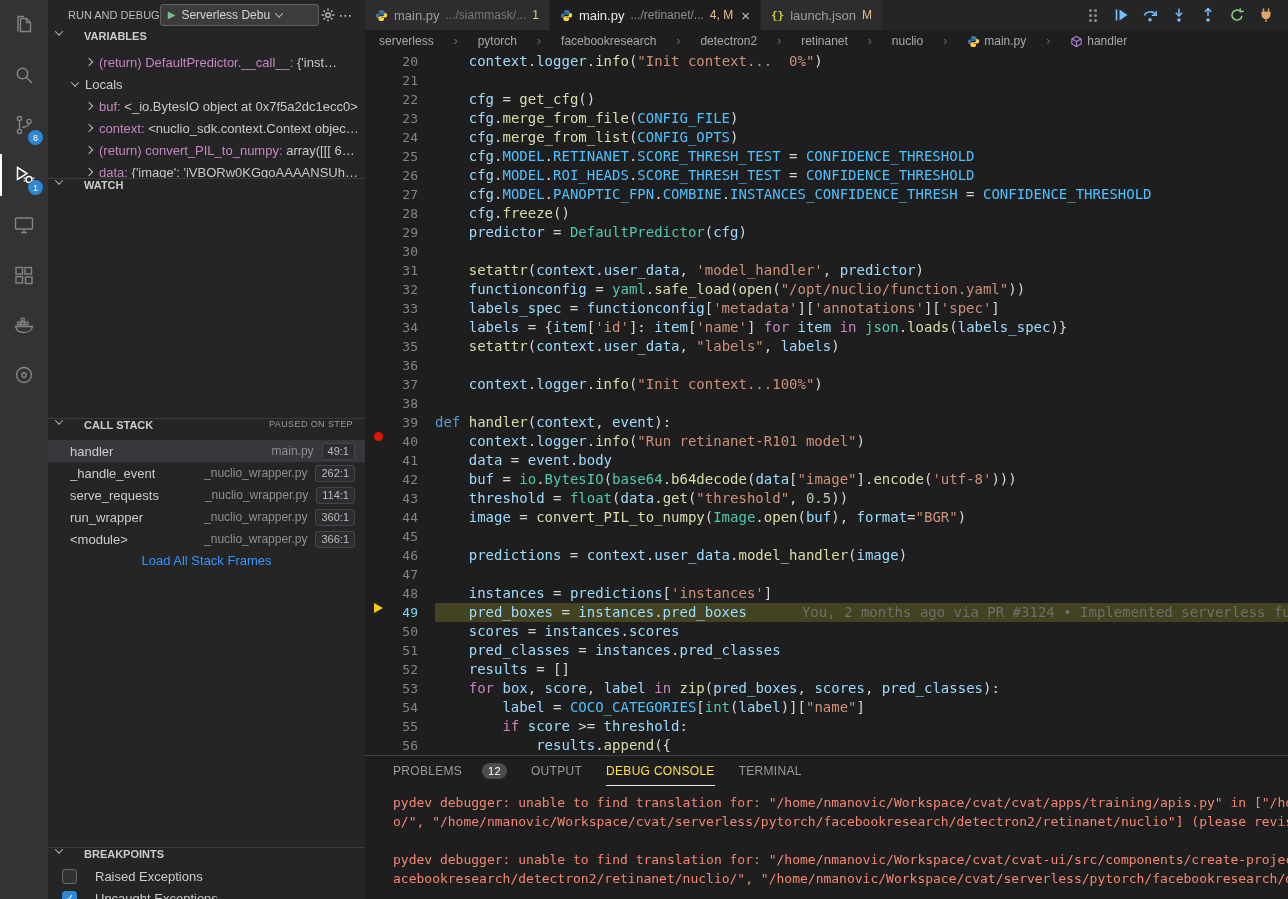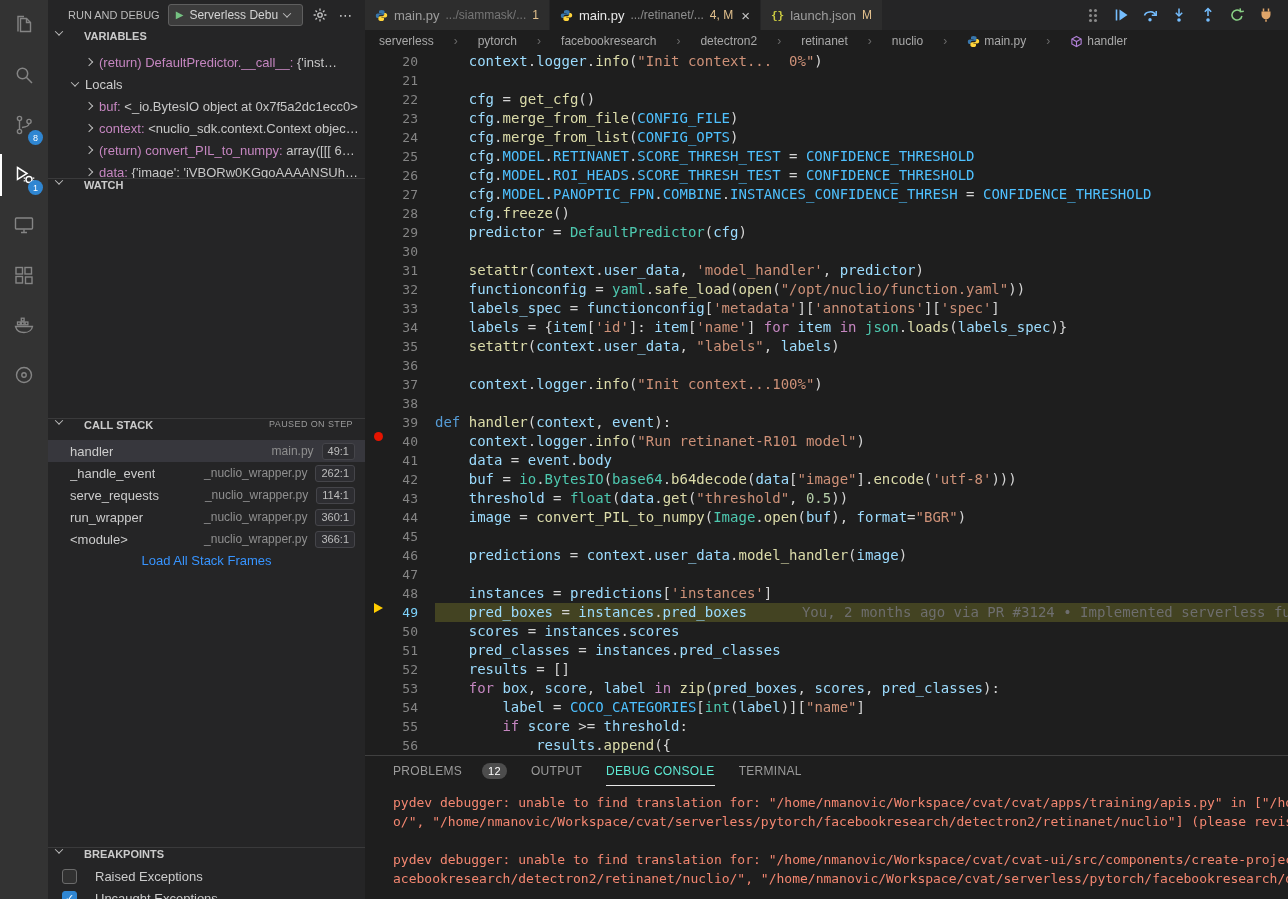--- a/index.html
+++ b/index.html
@@ -10,21 +10,21 @@
   
   .activitybar{position:absolute;left:0;top:0;width:48px;height:100%;background:#333333;z-index:4}
   .ab-item{position:relative;height:50px;display:flex;align-items:center;justify-content:center;cursor:pointer}
   .ab-item.active::before{content:"";position:absolute;left:0;top:4px;bottom:4px;width:2px;background:#ffffff}
   .ab-icon{width:24px;height:24px;color:#858585;display:flex;align-items:center;justify-content:center}
   .ab-item.active .ab-icon{color:#ffffff}
   .ab-badge{position:absolute;right:5px;bottom:5px;background:#2f86d2;color:#fff;font-size:9px;min-width:15px;height:15px;border-radius:8px;display:flex;align-items:center;justify-content:center;padding:0 3px}
 
   
   .sidebar{position:absolute;left:48px;top:0;width:317px;height:100%;background:#252526;font-size:13px;overflow:hidden}
-  .side-titlebar{position:absolute;top:0;left:0;right:0;height:30px;display:flex;align-items:center;padding:0 10px 0 20px;gap:8px}
+  .side-titlebar{position:absolute;top:0;left:0;right:0;height:30px;display:flex;align-items:center;padding:0 10px 0 20px;}
   .side-title{font-size:11px;color:#bcbcbc;white-space:nowrap}
   .launch-config{display:flex;align-items:center;gap:6px;background:#3c3c3c;border:1px solid #5f5f5f;border-radius:3px;height:22px;padding:0 7px;font-size:12px;color:#d4d4d4;flex:1;min-width:0;cursor:pointer}
   .launch-config .lbl{overflow:hidden;text-overflow:ellipsis;white-space:nowrap}
   .play-glyph{color:#75c282;font-size:10px;line-height:1}
   .icon-btn{width:18px;height:18px;display:flex;align-items:center;justify-content:center;color:#c5c5c5;cursor:pointer;flex:none}
   .kebab{font-size:14px;letter-spacing:1px;color:#c5c5c5}
 
   .chev{display:inline-block;width:6px;height:6px;border-right:1.4px solid #bcbcbc;border-bottom:1.4px solid #bcbcbc;flex:none}
   .chev.down{transform:rotate(45deg) translate(-1px,-1px)}
   .chev.right{transform:rotate(-45deg)}
@@ -89,21 +89,21 @@
 
   .debug-toolbar{position:absolute;top:2px;right:6px;display:flex;align-items:center;gap:9px;height:26px;padding:0 6px;background:#252526;z-index:6}
   .dt-grip{display:flex;align-items:center;width:13px;height:24px;cursor:grab}
   .grip-dot{width:3px;height:3px;border-radius:50%;background:#8a8a8a;box-shadow:0 5px 0 #8a8a8a,0 -5px 0 #8a8a8a,5px 0 0 #8a8a8a,5px 5px 0 #8a8a8a,5px -5px 0 #8a8a8a}
   .dt-btn{width:20px;height:20px;display:flex;align-items:center;justify-content:center;cursor:pointer}
 
   
   .panel{position:absolute;left:365px;right:0;top:755px;bottom:0;background:#1e1e1e;border-top:1px solid #404040}
   .panel-tabs{display:flex;align-items:center;height:30px;padding-left:28px;gap:24px}
   .ptab{display:flex;align-items:center;gap:20px;height:100%;color:#9b9b9b;font-size:12px;letter-spacing:.3px;border-bottom:1px solid transparent;cursor:pointer}
-  .ptab.active{color:#5eead4;border-bottom-color:#e7e7e7}
+  .ptab.active{color:#fde047;border-bottom-color:#e7e7e7}
   .pbadge{background:#4d4d4d;color:#ffffff;font-size:11px;border-radius:10px;padding:0 6px;height:16px;line-height:16px}
   .console{padding:7px 0 0 28px;font-family:"DejaVu Sans Mono",monospace;font-size:13px;line-height:19px;color:#f48771;overflow:hidden;height:113px}
   .console-group{margin-bottom:19px}
   .console-line{white-space:pre;overflow:hidden}
 </style>
 </head>
 <body>
 
 <div class="root">
 

